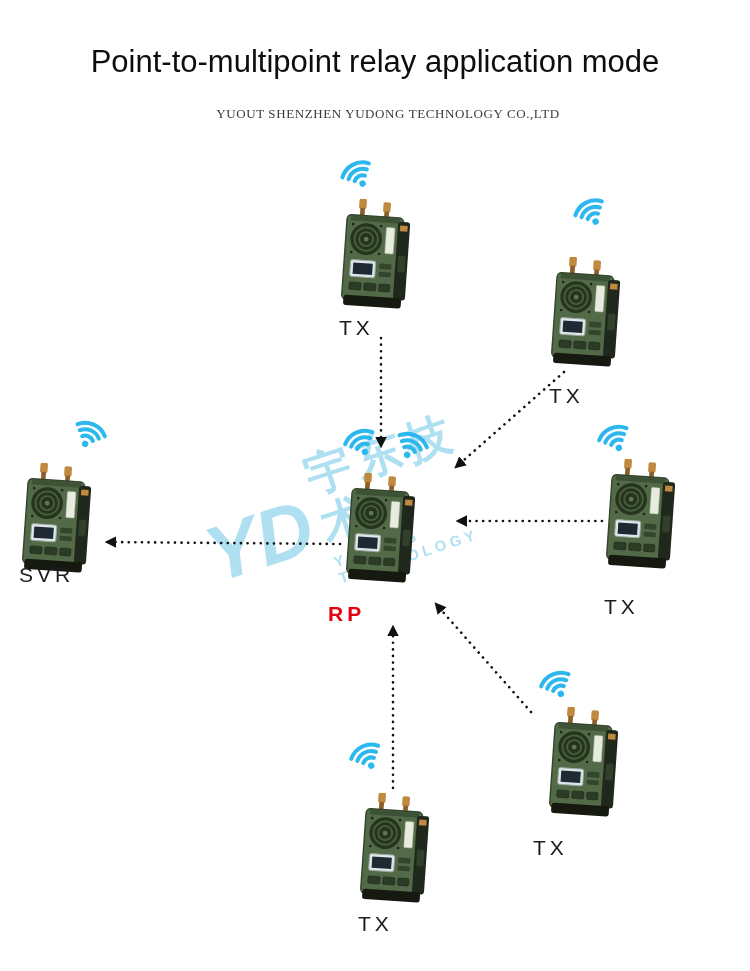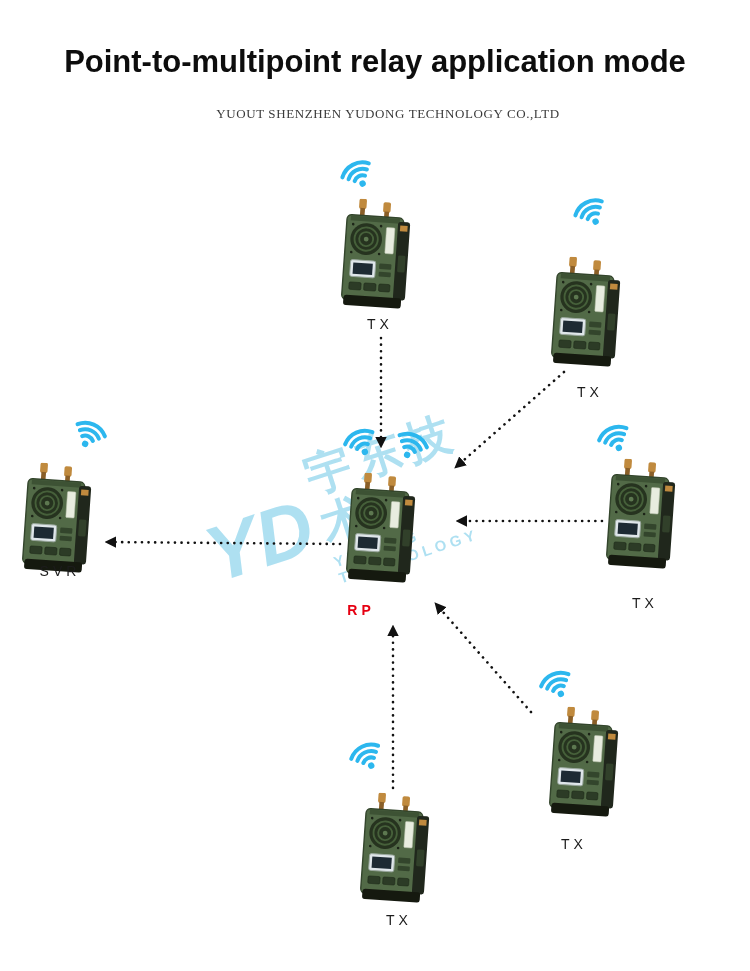--- a/index.html
+++ b/index.html
@@ -2,35 +2,35 @@
 <html><head>
 <meta charset="utf-8">
 <style>
   html,body{margin:0;padding:0;background:#ffffff;}
   #stage{
     position:relative;width:750px;height:971px;background:#ffffff;
     overflow:hidden;font-family:"Liberation Sans",sans-serif;
   }
   .title{
     position:absolute;top:44px;left:0;width:750px;text-align:center;
-    font-size:31px;font-weight:700;color:#0d0d0d;white-space:nowrap;
+    font-size:31px;font-weight:400;color:#0d0d0d;white-space:nowrap;
     letter-spacing:0px;
   }
   .subtitle{
     position:absolute;top:106px;left:13px;width:750px;text-align:center;
     font-size:13px;color:#3a3a3a;letter-spacing:0.6px;
     font-family:"Liberation Serif",serif;
   }
   .device{position:absolute;width:82px;height:110px;z-index:3;}
   .device svg{width:100%;height:100%;display:block;}
   .wifi{position:absolute;width:44px;height:38px;z-index:3;}
   .wifi svg{width:100%;height:100%;display:block;}
   .node-label{
-    position:absolute;width:82px;text-align:center;z-index:4;
-    font-size:14px;letter-spacing:4px;color:#1c1c1c;font-weight:500;
+    position:absolute;width:82px;z-index:4;
+    font-size:21px;letter-spacing:4px;color:#1c1c1c;font-weight:500;
   }
   .node-label.rp{color:#e60012;font-weight:700;}
   #arrow-layer{position:absolute;left:0;top:0;z-index:2;pointer-events:none;}
   .watermark{
     position:absolute;left:200px;top:438px;width:320px;z-index:1;
     transform:rotate(-18deg);color:#3fb6e0;opacity:0.42;
     display:flex;align-items:center;gap:10px;pointer-events:none;
   }
   .wm-logo{
     font-size:78px;font-weight:700;font-style:italic;line-height:1;
@@ -199,15 +199,15 @@
         <use href="#device-symbol"></use>
       </svg>
     </div>
 
   <div class="node-label" style="left:339px;top:316px">TX</div>
   <div class="node-label" style="left:549px;top:384px">TX</div>
   <div class="node-label" style="left:604px;top:595px">TX</div>
   <div class="node-label" style="left:533px;top:836px">TX</div>
   <div class="node-label" style="left:358px;top:912px">TX</div>
   <div class="node-label" style="left:19px;top:563px">SVR</div>
-  <div class="node-label rp" style="left:320px;top:602px">RP</div>
+  <div class="node-label rp" style="left:328px;top:602px">RP</div>
 
 </div>
 
 </body></html>

